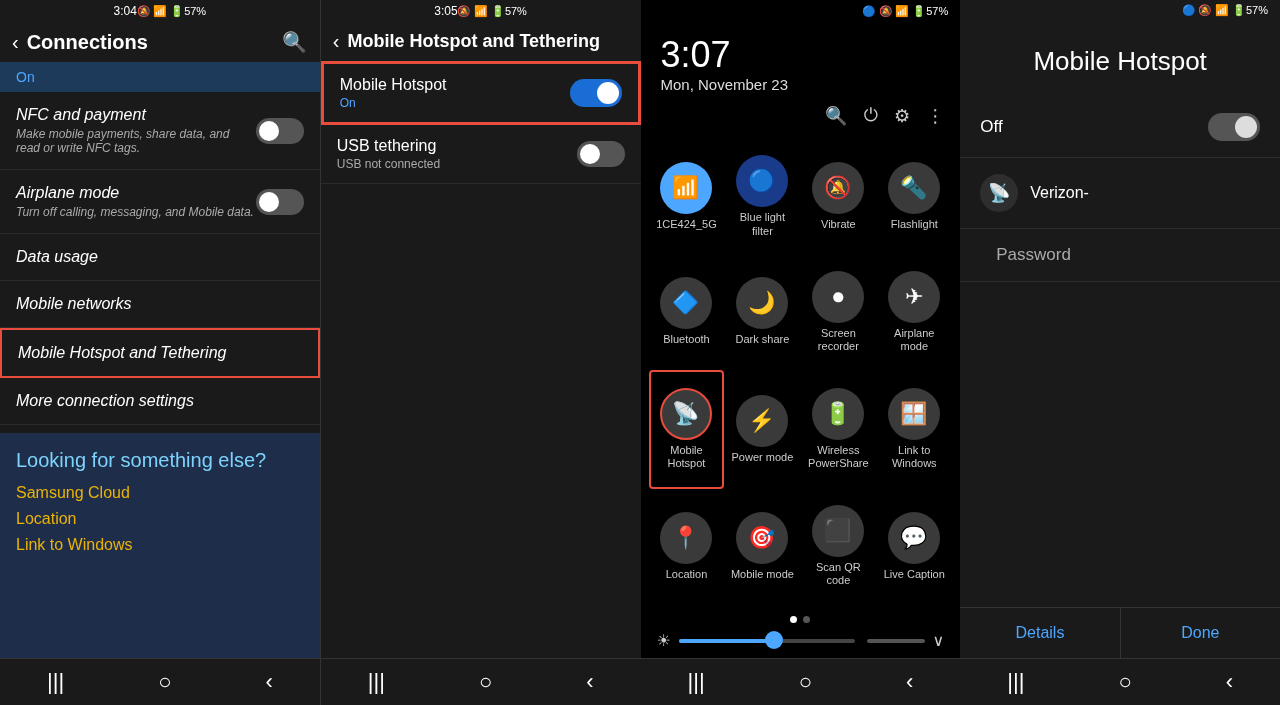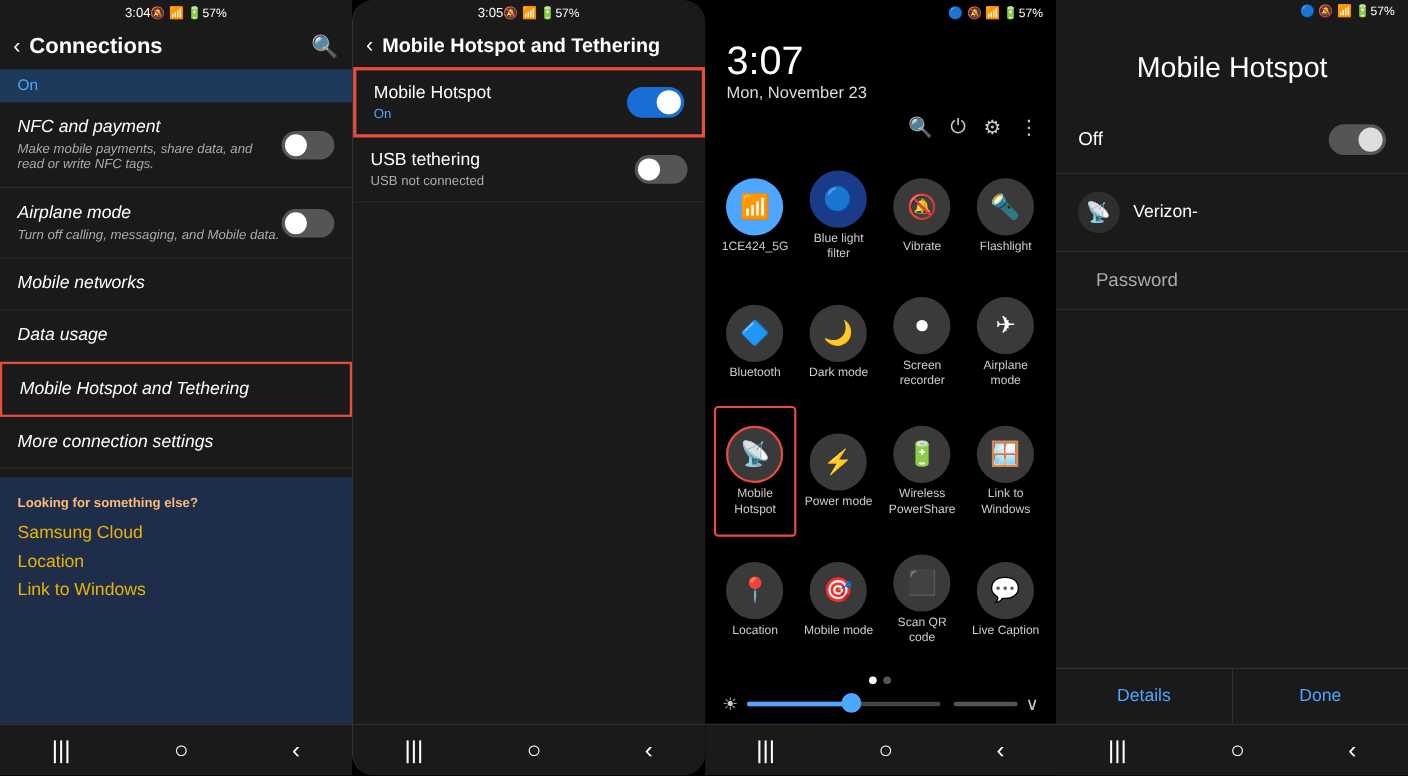--- a/index.html
+++ b/index.html
@@ -17,21 +17,20 @@
       flex: 1;
       display: flex;
       flex-direction: column;
       background: #1a1a1a;
       color: #fff;
       overflow: hidden;
       position: relative;
     }
     .panel + .panel {
       border-left: 1px solid #333;
-      border-radius: 20px;
     }
 
     .status-bar {
       display: flex;
       justify-content: center;
       align-items: center;
       padding: 4px 12px;
       font-size: 12px;
       color: #fff;
       height: 22px;
@@ -86,21 +85,21 @@
     .p1-highlighted {
       border: 2px solid #e74c3c !important;
     }
 
     .p1-bottom-section {
       background: #1e2d4a;
       margin: 8px 0 0 0;
       padding: 16px;
       flex: 1;
     }
-    .p1-bottom-section .looking { font-size: 12px; color: #fdba74; font-weight: 700; margin-bottom: 12px; }
+    .p1-bottom-section .looking { font-size: 20px; color: #7dd3fc; font-weight: 400; margin-bottom: 12px; }
     .p1-bottom-section a { display: block; color: #eab308; font-size: 16px; margin-bottom: 8px; text-decoration: none; }
 
     .nav-bar {
       display: flex;
       justify-content: space-around;
       align-items: center;
       padding: 10px 0;
       background: #1a1a1a;
       border-top: 1px solid #333;
     }
@@ -390,27 +389,27 @@
   <div class="p1-list-item">
     <div class="item-text">
       <div class="item-title">Airplane mode</div>
       <div class="item-sub">Turn off calling, messaging, and Mobile data.</div>
     </div>
     <div class="toggle off"></div>
   </div>
 
   <div class="p1-list-item">
     <div class="item-text">
+      <div class="item-title">Data usage</div>
+    </div>
+  </div>
+
+  <div class="p1-list-item">
+    <div class="item-text">
       <div class="item-title">Mobile networks</div>
-    </div>
-  </div>
-
-  <div class="p1-list-item">
-    <div class="item-text">
-      <div class="item-title">Data usage</div>
     </div>
   </div>
 
   <div class="p1-list-item p1-highlighted">
     <div class="item-text">
       <div class="item-title">Mobile Hotspot and Tethering</div>
     </div>
   </div>
 
   <div class="p1-list-item">
@@ -502,21 +501,21 @@
       <div class="p3-icon-circle">🔦</div>
       <span class="p3-tile-label">Flashlight</span>
     </div>
 
     <div class="p3-tile">
       <div class="p3-icon-circle">🔷</div>
       <span class="p3-tile-label">Bluetooth</span>
     </div>
     <div class="p3-tile">
       <div class="p3-icon-circle">🌙</div>
-      <span class="p3-tile-label">Dark mode</span>
+      <span class="p3-tile-label">Dark share</span>
     </div>
     <div class="p3-tile">
       <div class="p3-icon-circle">⏺</div>
       <span class="p3-tile-label">Screen recorder</span>
     </div>
     <div class="p3-tile">
       <div class="p3-icon-circle">✈</div>
       <span class="p3-tile-label">Airplane mode</span>
     </div>
 

